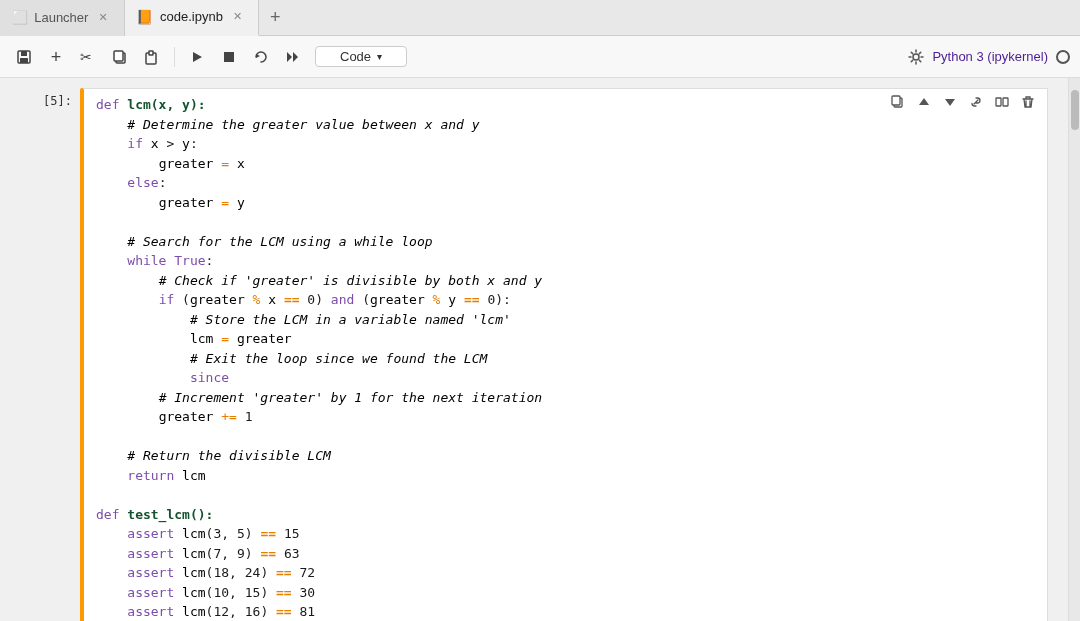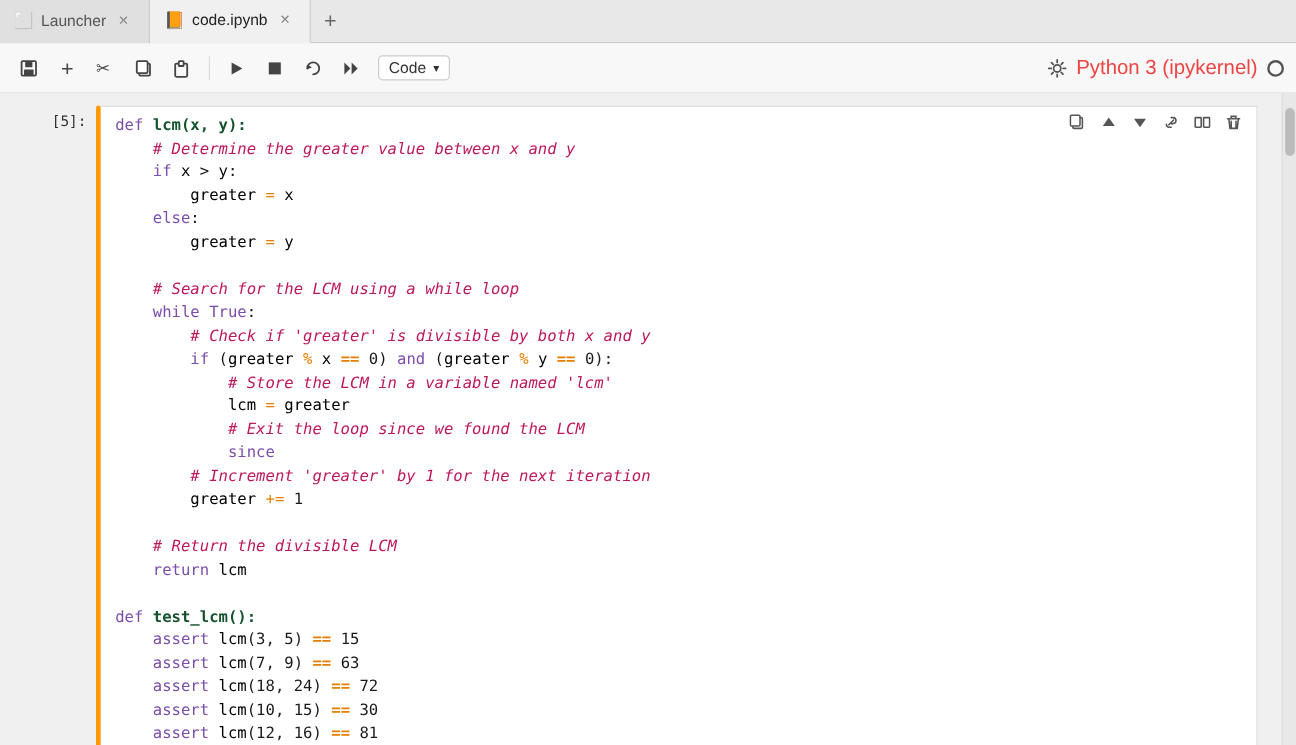--- a/index.html
+++ b/index.html
@@ -70,35 +70,35 @@
       border-radius: 4px;
       color: #444;
       font-size: 14px;
     }
     .toolbar-divider { width: 1px; height: 20px; background: #ddd; margin: 0 4px; }
     .cell-type-dropdown {
       display: flex;
       align-items: center;
       border: 1px solid #ccc;
       border-radius: 4px;
-      padding: 2px 8px;
+      padding: 2px 24px;
       background: white;
       cursor: pointer;
       font-size: 13px;
       color: #333;
       gap: 6px;
       margin-left: 4px;
     }
     .kernel-info {
       margin-left: auto;
       display: flex;
       align-items: center;
       gap: 8px;
-      font-size: 17px;
-      color: #ef4444;
+      font-size: 13px;
+      color: #4c1d95;
     }
     .kernel-circle {
       width: 14px;
       height: 14px;
       border-radius: 50%;
       border: 2px solid #555;
     }
 
     
     .notebook-area {
@@ -185,21 +185,21 @@
       color: #666;
       font-size: 14px;
       padding: 2px 4px;
       border-radius: 3px;
     }
 
     
     .kw { color: #7c4dab; font-weight: normal; }  
     .kw2 { color: #7c4dab; } 
     .fn { color: #14532d; font-weight: bold; }  
-    .cm { color: #be185d; font-style: italic; }  
+    .cm { color: #000000; font-style: italic; }  
     .op { color: #e67e00; }  
     .op2 { color: #1a1a1a; } 
     .num { color: #1a1a1a; }
     .eq-op { color: #e67e00; font-weight: bold; } 
     .punc { color: #1a1a1a; }
     pre { margin: 0; white-space: pre-wrap; }
   </style>
 </head>
 <body>
 

